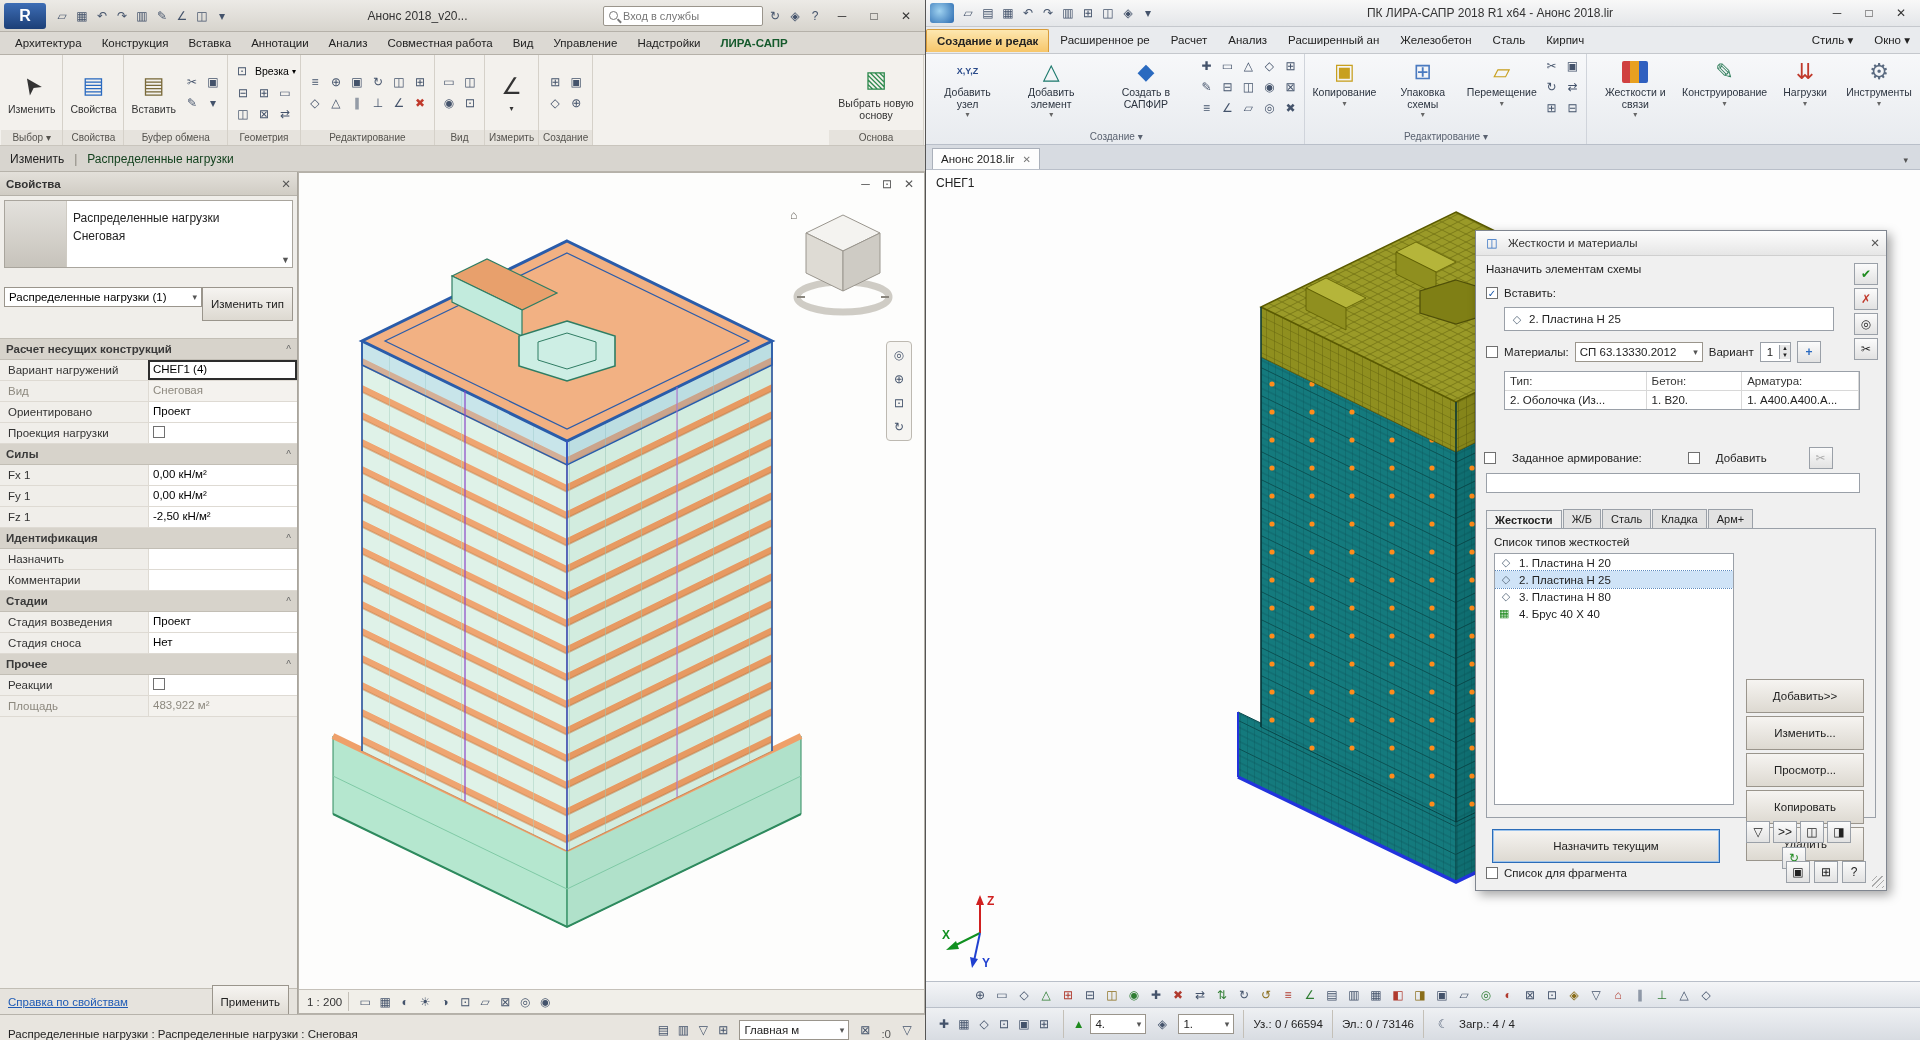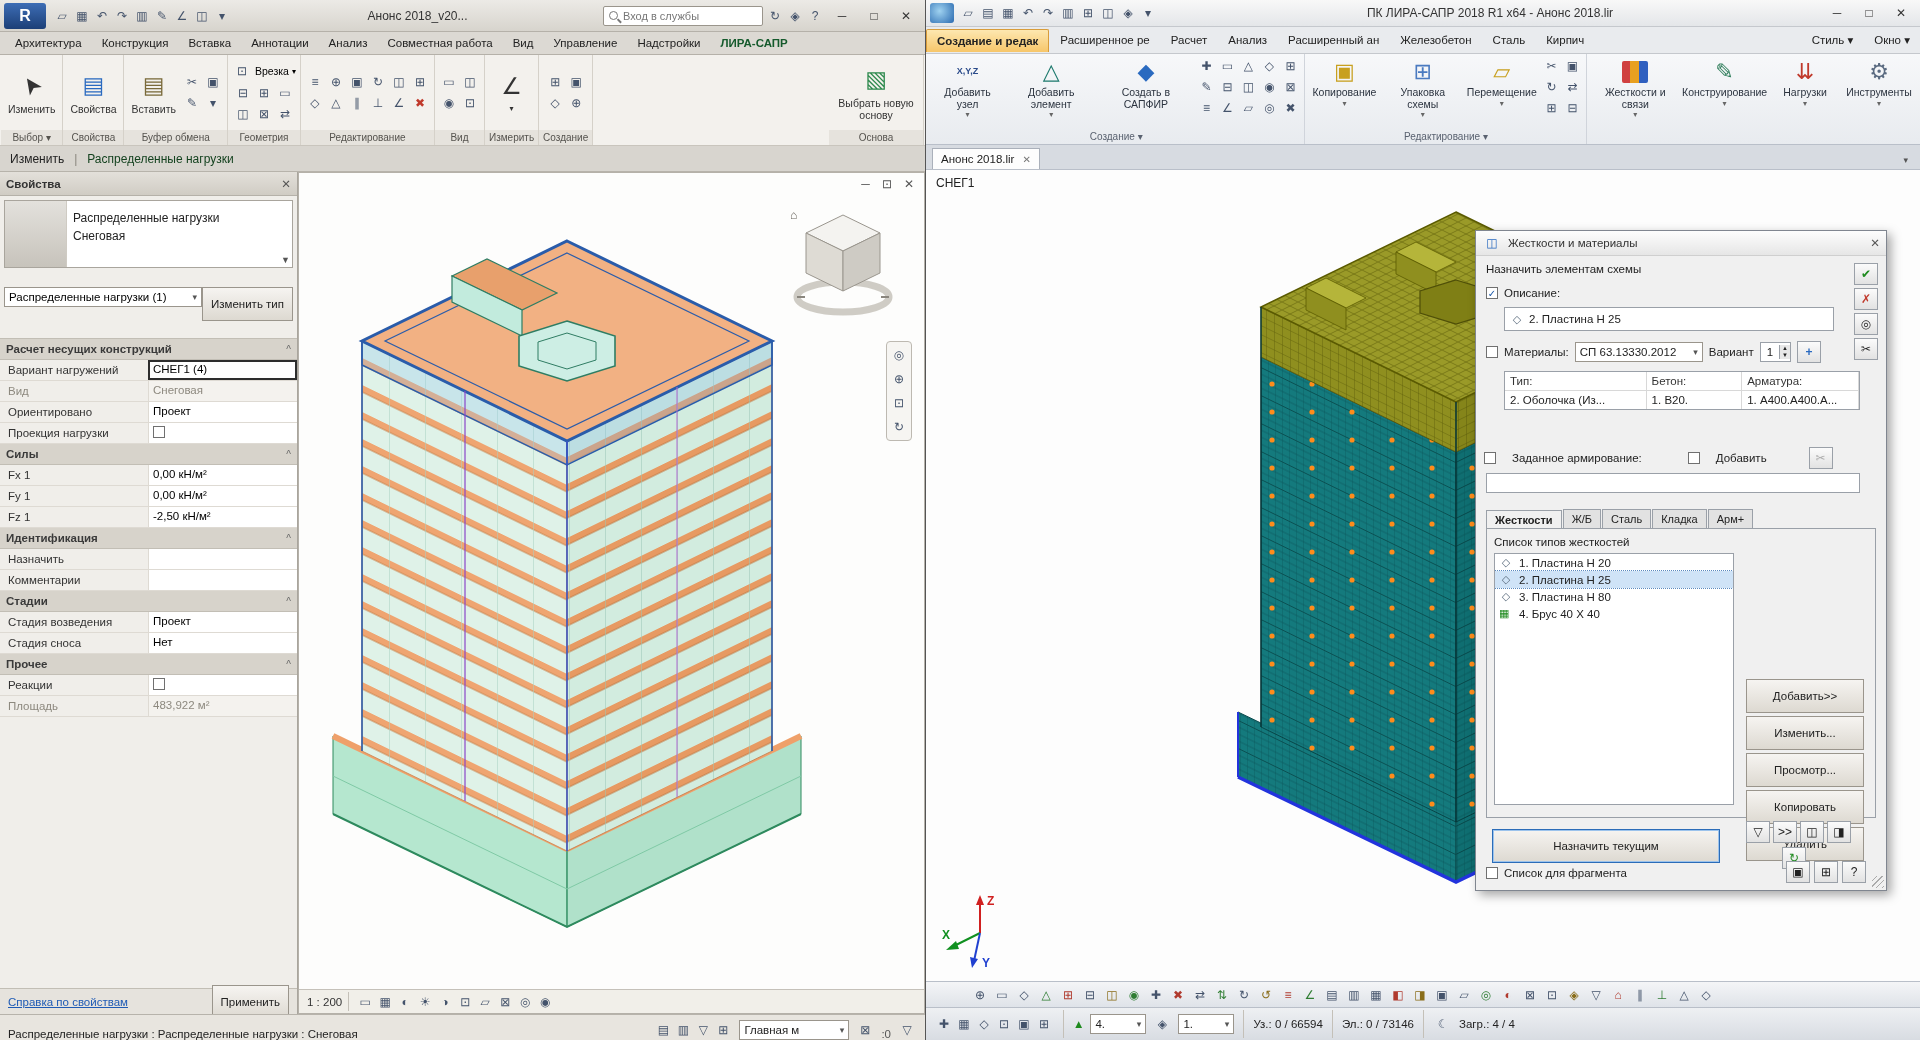--- a/index.html
+++ b/index.html
@@ -757,21 +757,21 @@
 
       <div class="dlg-abs toolcol" style="right:8px;top:32px">
         <span class="sq" style="color:#1e8a1e">✔</span>
         <span class="sq" style="color:#c0392b">✗</span>
         <span class="sq">◎</span>
         <span class="sq">✂</span>
       </div>
 
       <div class="dlg-abs bar" style="left:10px;top:56px;gap:6px">
         <span class="cb">✓</span>
-        <span>Описание:</span>
+        <span>Вставить:</span>
       </div>
       <div class="dlg-abs field" style="left:28px;top:76px;width:330px;height:24px">
         <span class="li-ic">◇</span>
         <span>2. Пластина Н 25</span>
       </div>
 
       <div class="dlg-abs bar" style="left:10px;top:110px;gap:6px;right:8px">
         <span class="cb"></span>
         <span>Материалы:</span>
         <div class="combo" style="width:128px">

